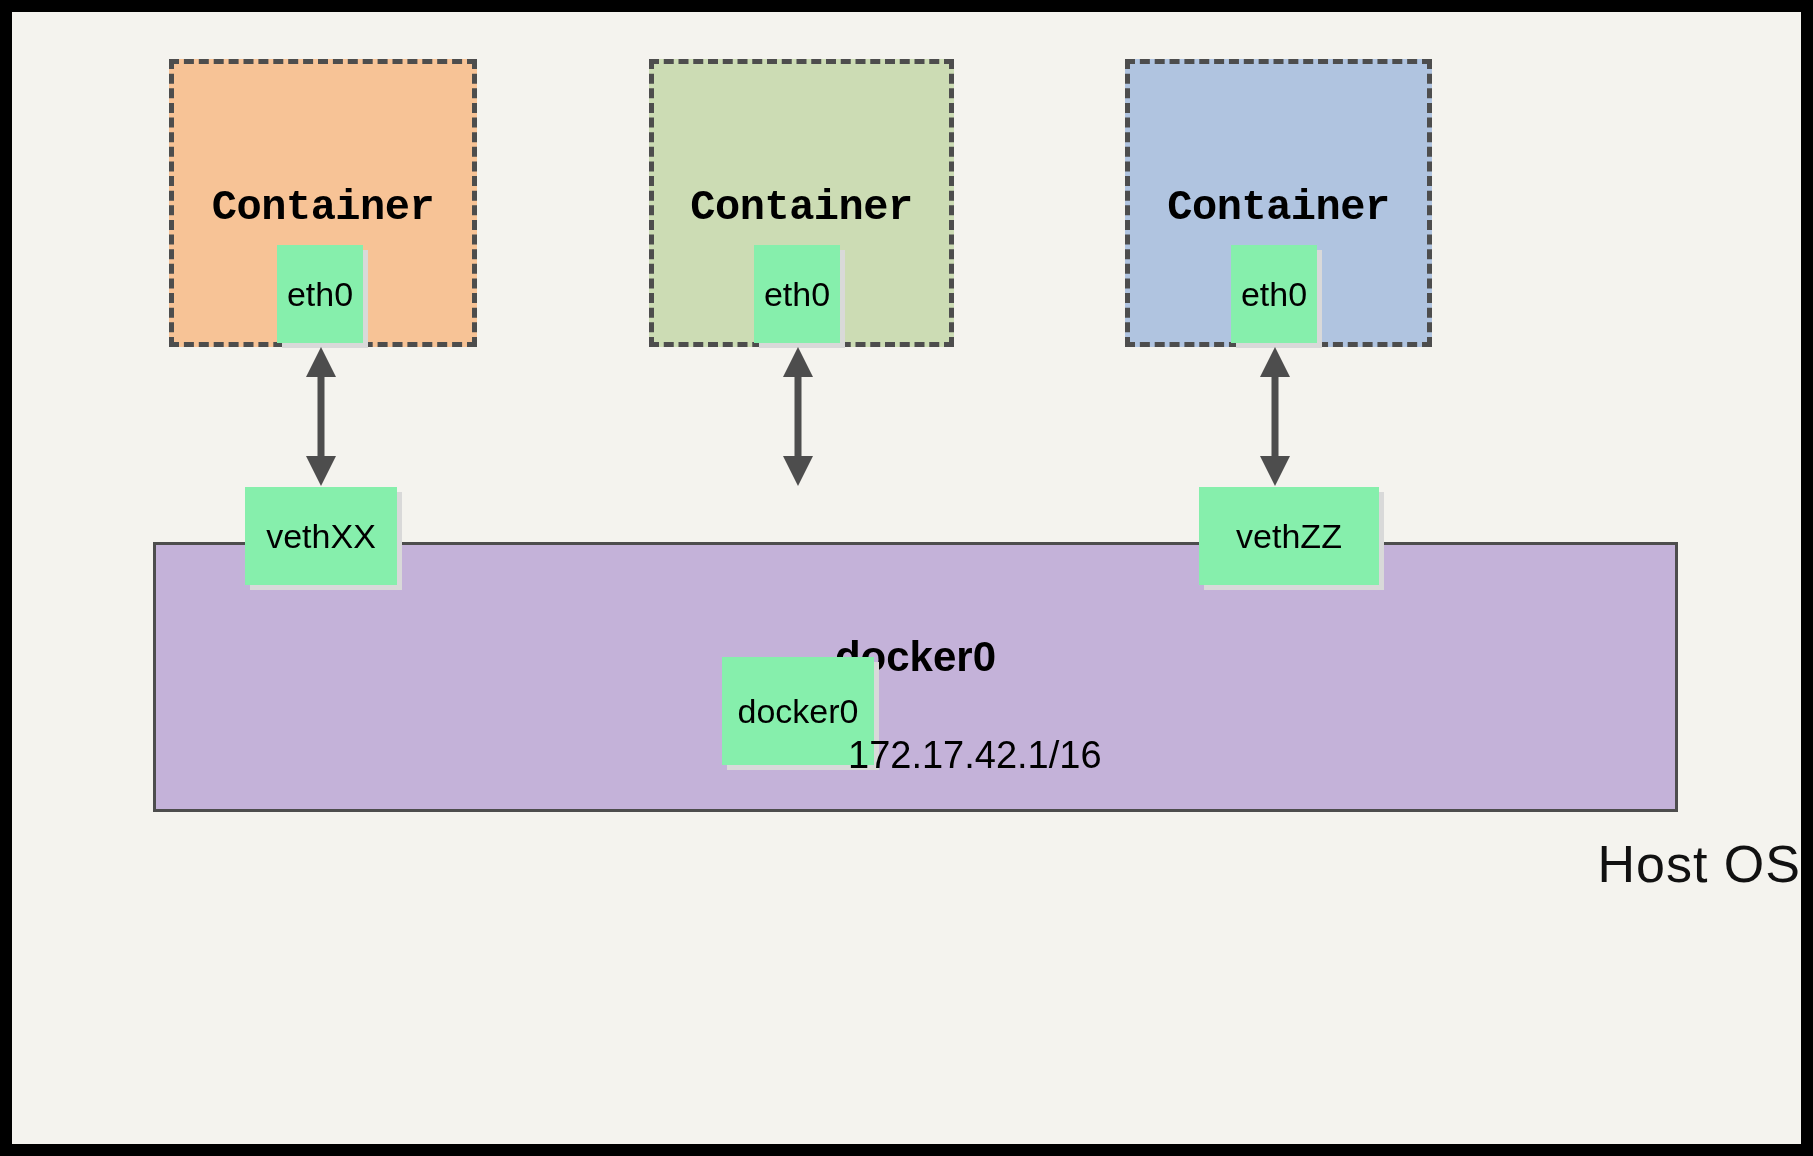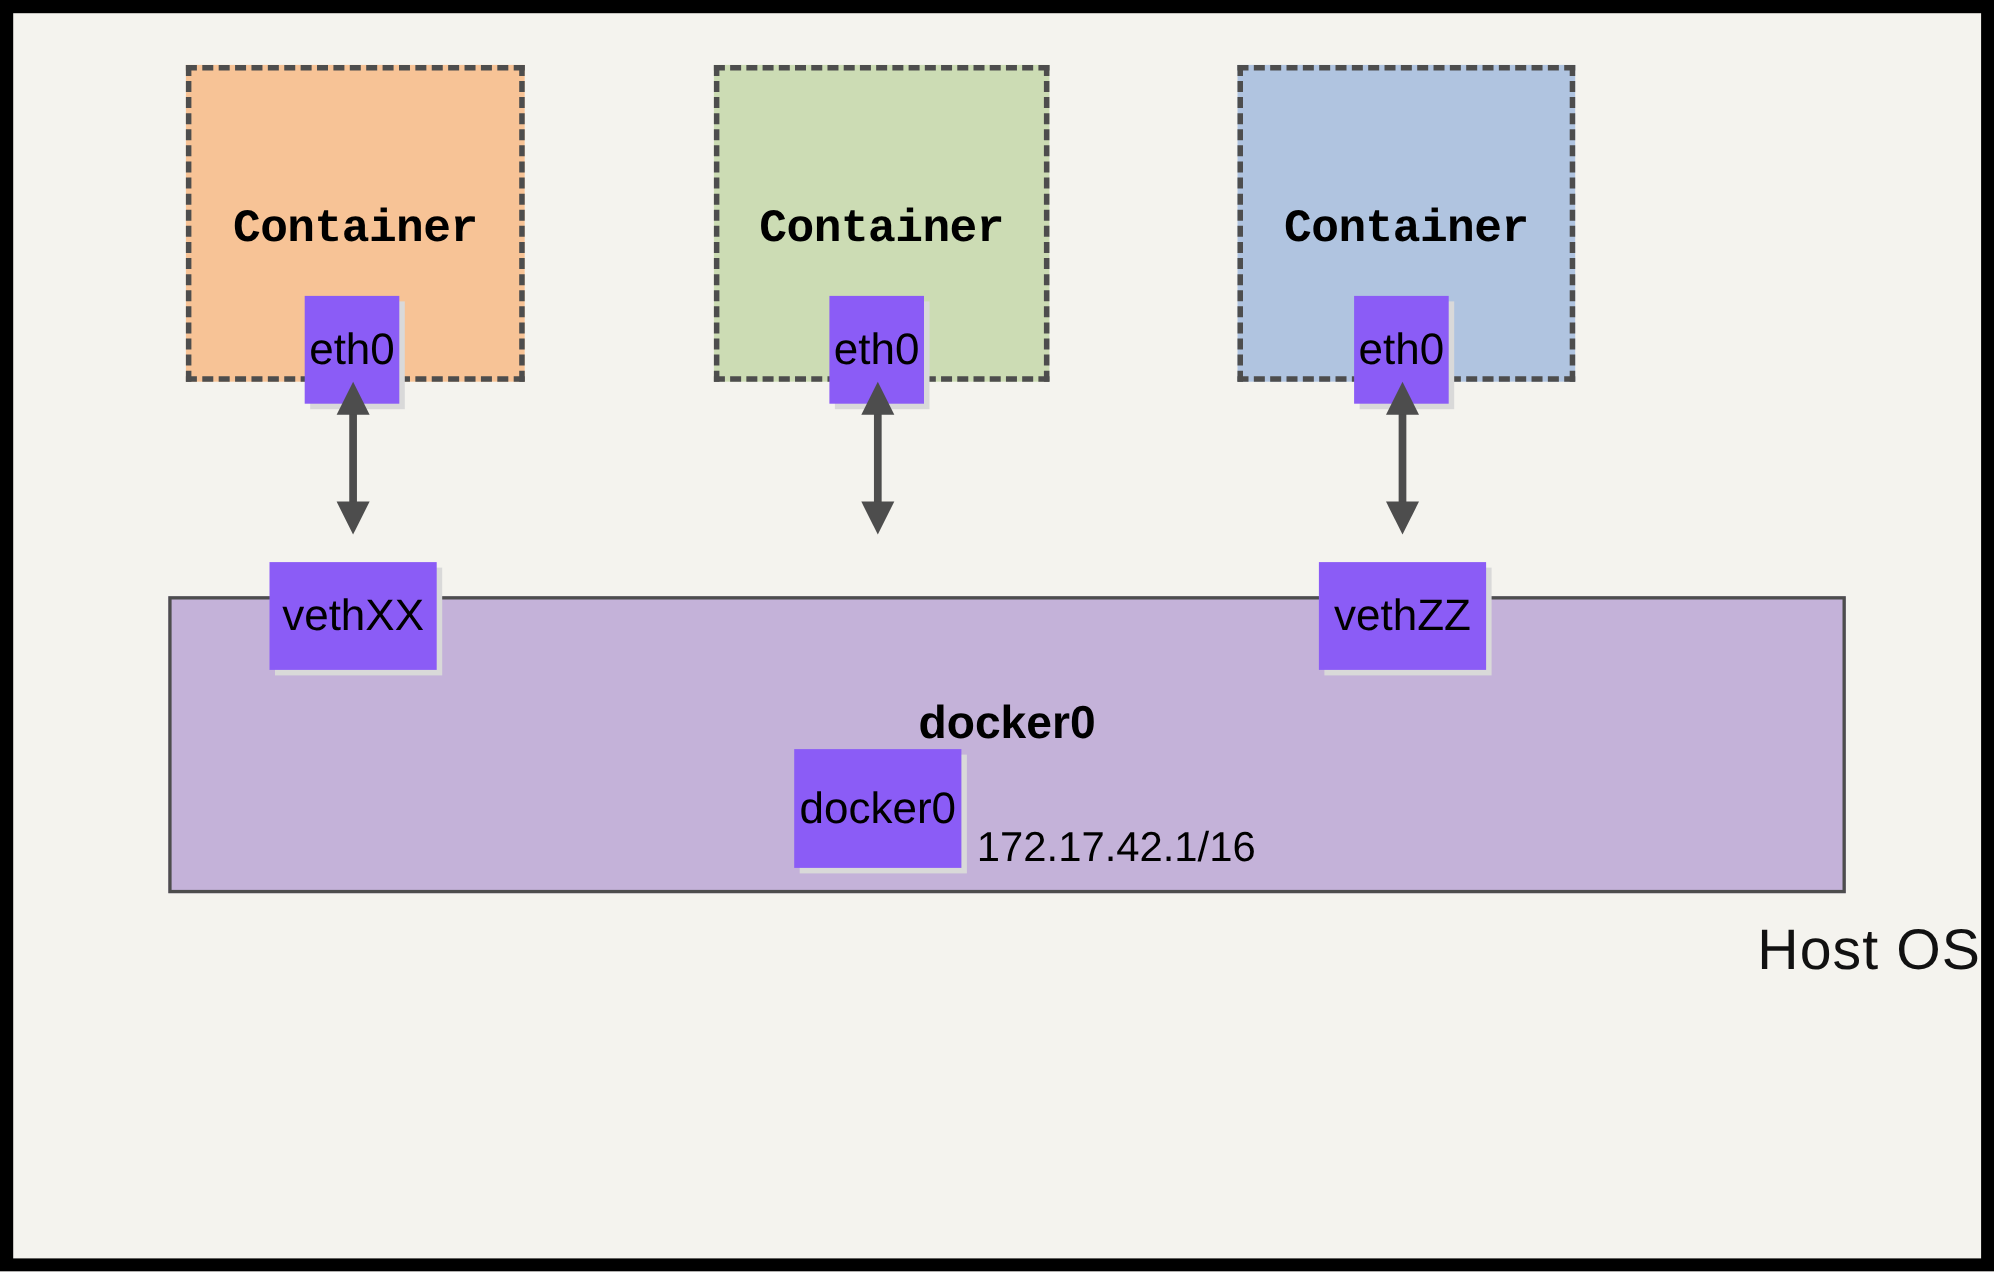--- a/index.html
+++ b/index.html
@@ -36,29 +36,28 @@
     font-size: 42px;
     font-weight: bold;
     color: #000000;
     letter-spacing: -0.5px;
     font-family: Liberation Mono, monospace;
   }
 
   
   .yellow-box {
     position: absolute;
-    background: #8b5cf6;
+    background: #86efac;
     box-shadow: 5px 5px 0 0 #d9d9d9;
     box-sizing: border-box;
     display: flex;
     align-items: center;
     justify-content: center;
-    font-size: 40px;
+    font-size: 34px;
     color: #000000;
-    margin-top: 24px;
   }
 
   
   #docker0-bar {
     position: absolute;
     background: #c4b2d9;
     border: 3px solid #4d4d4d;
     box-sizing: border-box;
   }
   #docker0-bar-label {
@@ -140,25 +139,25 @@
 
   <div id="docker0-bar" style="left:141px; top:530px; width:1525px; height:270px;">
     <div id="docker0-bar-label">docker0</div>
   </div>
 
   <div class="yellow-box" style="left:233px; top:475px; width:152px; height:98px;">
     <span>vethXX</span>
   </div>
 
 
-  <div class="yellow-box" style="left:1187px; top:475px; width:152px; height:98px;">
+  <div class="yellow-box" style="left:1187px; top:475px; width:180px; height:98px;">
     <span>vethZZ</span>
   </div>
 
   <div class="yellow-box" style="left:710px; top:645px; width:152px; height:108px;">
     <span>docker0</span>
   </div>
 
-  <div id="ip-label" style="left:876px; top:722px;margin-top:16px;">172.17.42.1/16</div>
+  <div id="ip-label" style="left:836px; top:722px;">172.17.42.1/16</div>
 
   <div id="host-os-label" style="top:822px;">Host OS</div>
 
 </div>
 
 </body></html>

